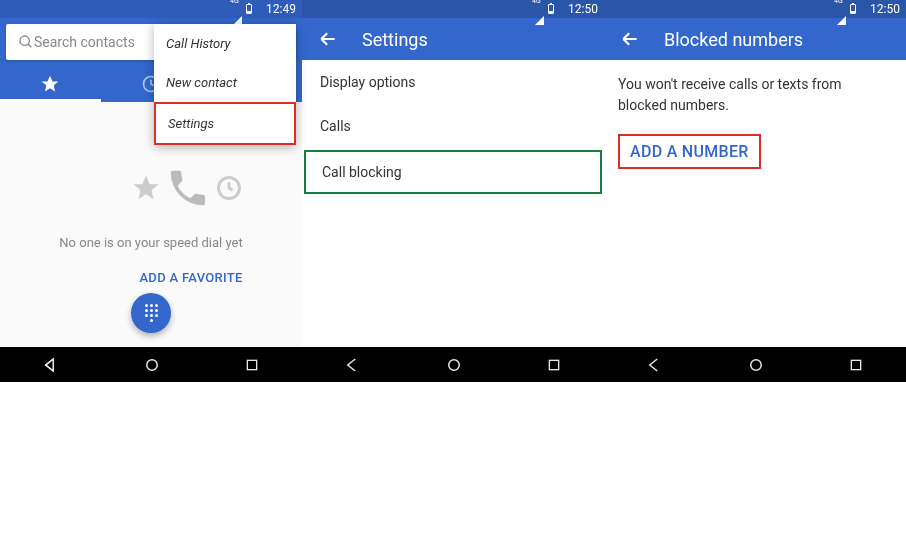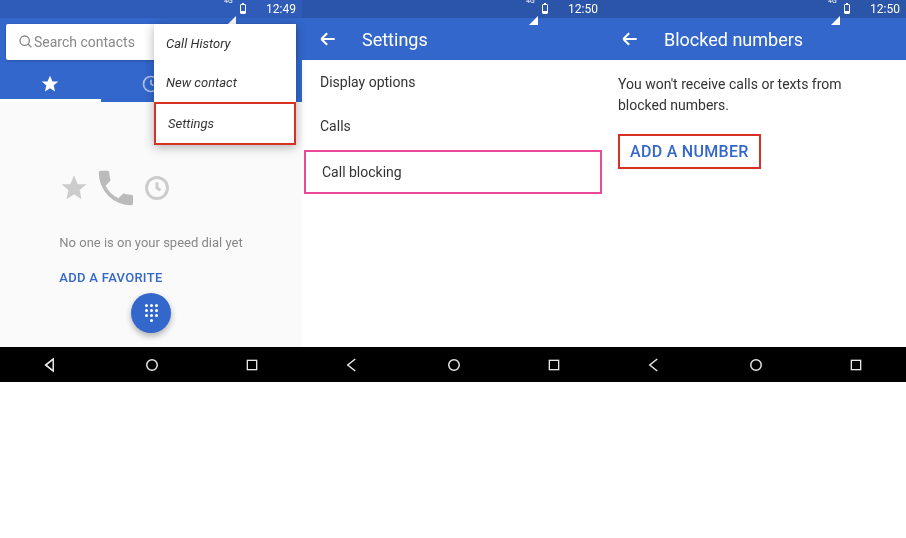--- a/index.html
+++ b/index.html
@@ -6,50 +6,50 @@
 body { width: 906px; height: 538px; background: #fff; display: flex; position: relative; }
 .screen { width: 302px; height: 382px; display: flex; flex-direction: column; position: relative; background: #fdba74; }
 .status-bar { height: 18px; background: #2e5cb8; display: flex; align-items: center; justify-content: flex-end; padding: 0 6px; gap: 4px; font-size: 11px; color: #fff; }
 .status-bar.dark { background: #2a55a8; }
 .status-icon { display: inline-block; }
 .signal-triangle { width: 0; height: 0; border-left: 9px solid transparent; border-bottom: 9px solid #fff; position: relative; }
 .lte { font-size: 7px; position: absolute; top: -6px; left: -12px; color: #fff; }
 .battery { width: 6px; height: 10px; border: 1px solid #fff; border-radius: 1px; position: relative; }
 .battery::before { content: ''; position: absolute; top: -2px; left: 1px; width: 2px; height: 1px; background: #fff; }
 .battery-fill { position: absolute; bottom: 0; left: 0; width: 100%; height: 30%; background: #fff; }
-.time { font-size: 12px; margin-left: 16px; }
+.time { font-size: 12px; margin-left: 10px; }
 .search-area { background: #3367cc; padding: 6px; }
 .search-box { background: #fff; height: 36px; border-radius: 2px; display: flex; align-items: center; padding: 0 12px; box-shadow: 0 1px 3px rgba(0,0,0,0.2); }
 .search-placeholder { color: #888; font-size: 14px; flex: 1; }
 .tabs { background: #3367cc; height: 36px; display: flex; }
 .tab { flex: 1; display: flex; align-items: center; justify-content: center; position: relative; }
 .tab.active::after { content: ''; position: absolute; bottom: 0; left: 0; width: 100%; height: 3px; background: #fff; }
 .tab-icon { color: #fff; }
 .tab.inactive .tab-icon { opacity: 0.6; }
 .content-area { flex: 1; background: #fafafa; position: relative; display: flex; flex-direction: column; align-items: center; justify-content: center; }
-.empty-state { display: flex; flex-direction: column; align-items: flex-start; }
+.empty-state { display: flex; flex-direction: column; align-items: flex-end; }
 .empty-icons { display: flex; align-items: center; gap: 4px; margin-bottom: 24px; }
 .empty-star, .empty-clock { color: #ccc; }
 .empty-phone { color: #bbb; }
 .empty-text { color: #888; font-size: 13px; margin-bottom: 20px; }
 .add-favorite { color: #3367cc; font-size: 13px; font-weight: 500; letter-spacing: 0.3px; }
 .fab { position: absolute; bottom: 14px; left: 50%; transform: translateX(-50%); width: 40px; height: 40px; border-radius: 50%; background: #3367cc; display: flex; align-items: center; justify-content: center; box-shadow: 0 3px 6px rgba(0,0,0,0.3); }
 .dialpad-icon { display: grid; grid-template-columns: repeat(3, 3px); gap: 2px; }
 .dialpad-dot { width: 3px; height: 3px; background: #fff; border-radius: 50%; }
 .nav-bar { height: 35px; background: #000; display: flex; align-items: center; justify-content: space-around; }
 .nav-icon { color: #fff; opacity: 0.9; }
 .dropdown-menu { position: absolute; top: 24px; right: 6px; width: 142px; background: #fff; box-shadow: 0 2px 10px rgba(0,0,0,0.3); z-index: 10; font-style: italic; }
 .menu-item { padding: 12px 12px; font-size: 13px; color: #333; }
 .menu-item.highlighted { border: 2px solid #d93025; margin: 0; }
 .app-bar { height: 42px; background: #3367cc; display: flex; align-items: center; padding: 0 16px; gap: 24px; }
 .app-bar-title { color: #fff; font-size: 18px; font-weight: 400; }
 .back-arrow { color: #fff; }
 .settings-list { flex: 1; background: #fff; }
 .settings-item { padding: 14px 18px; font-size: 14px; color: #333; }
-.settings-item.highlighted { border: 2px solid #ec4899; padding: 12px 16px; margin: 2px; }
+.settings-item.highlighted { border: 2px solid #15803d; padding: 12px 16px; margin: 2px; }
 .blocked-content { flex: 1; background: #fff; padding: 14px 14px; }
 .blocked-desc { font-size: 14px; color: #333; line-height: 1.5; margin-bottom: 18px; }
 .add-number-btn { display: inline-block; color: #3367cc; font-size: 16px; font-weight: 500; letter-spacing: 0.3px; padding: 6px 10px; border: 2px solid #d93025; }
 svg { display: block; }
 </style>
 </head>
 <body>
 
 <div class="screen">
   <div class="status-bar">

